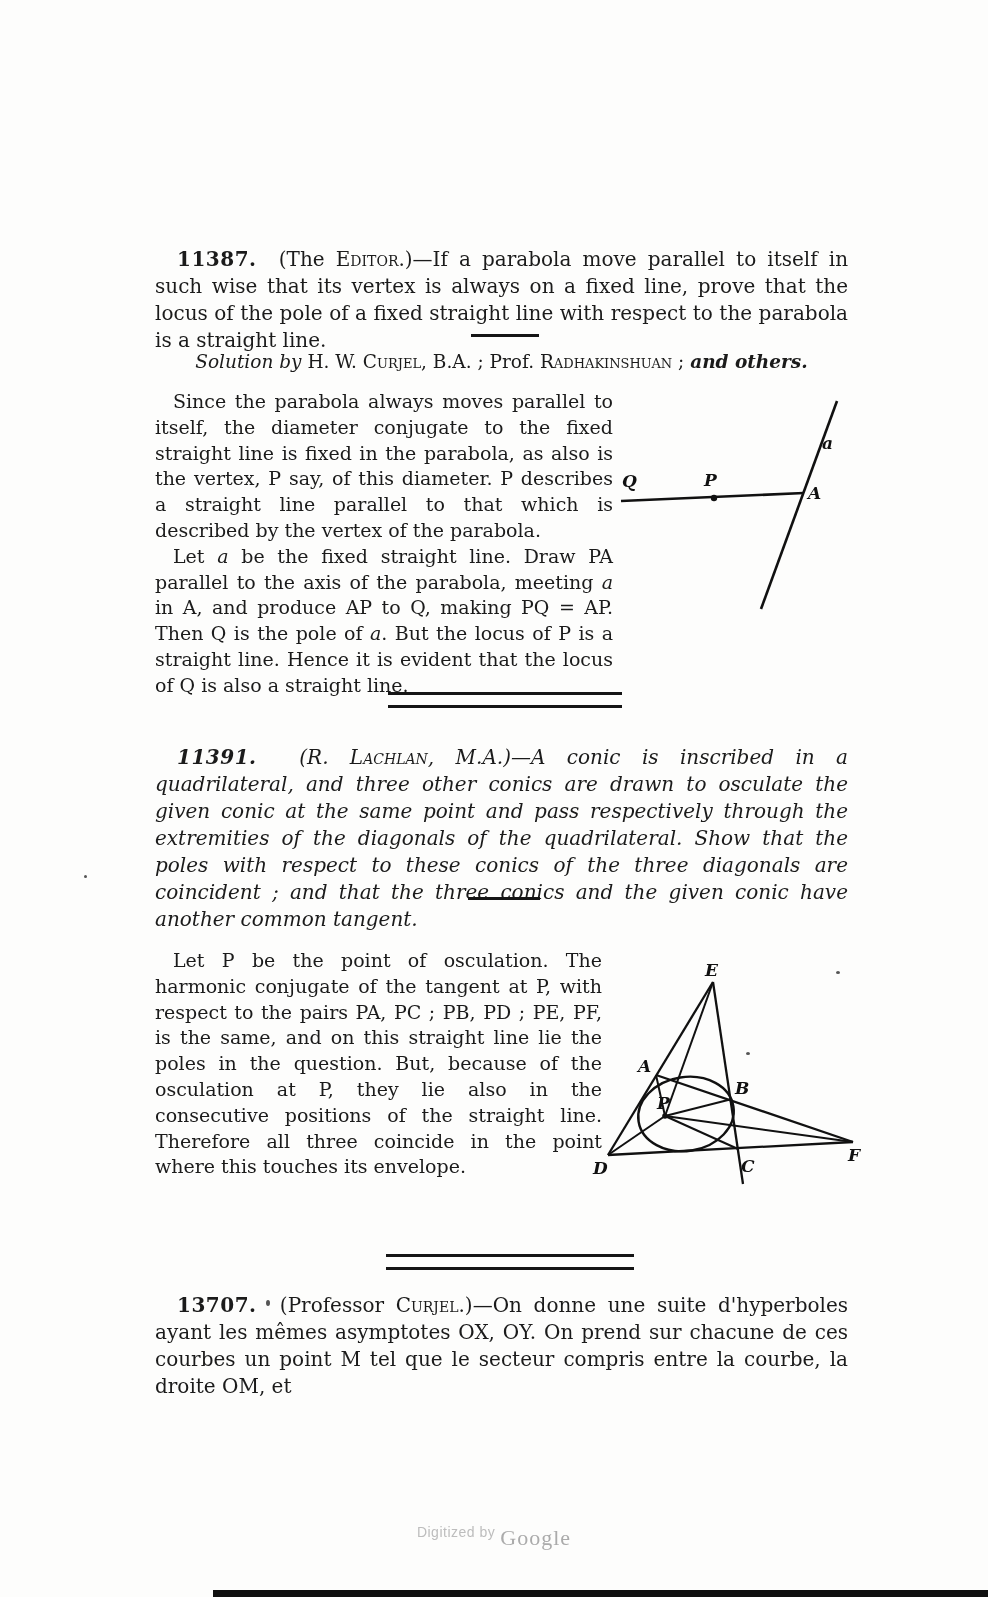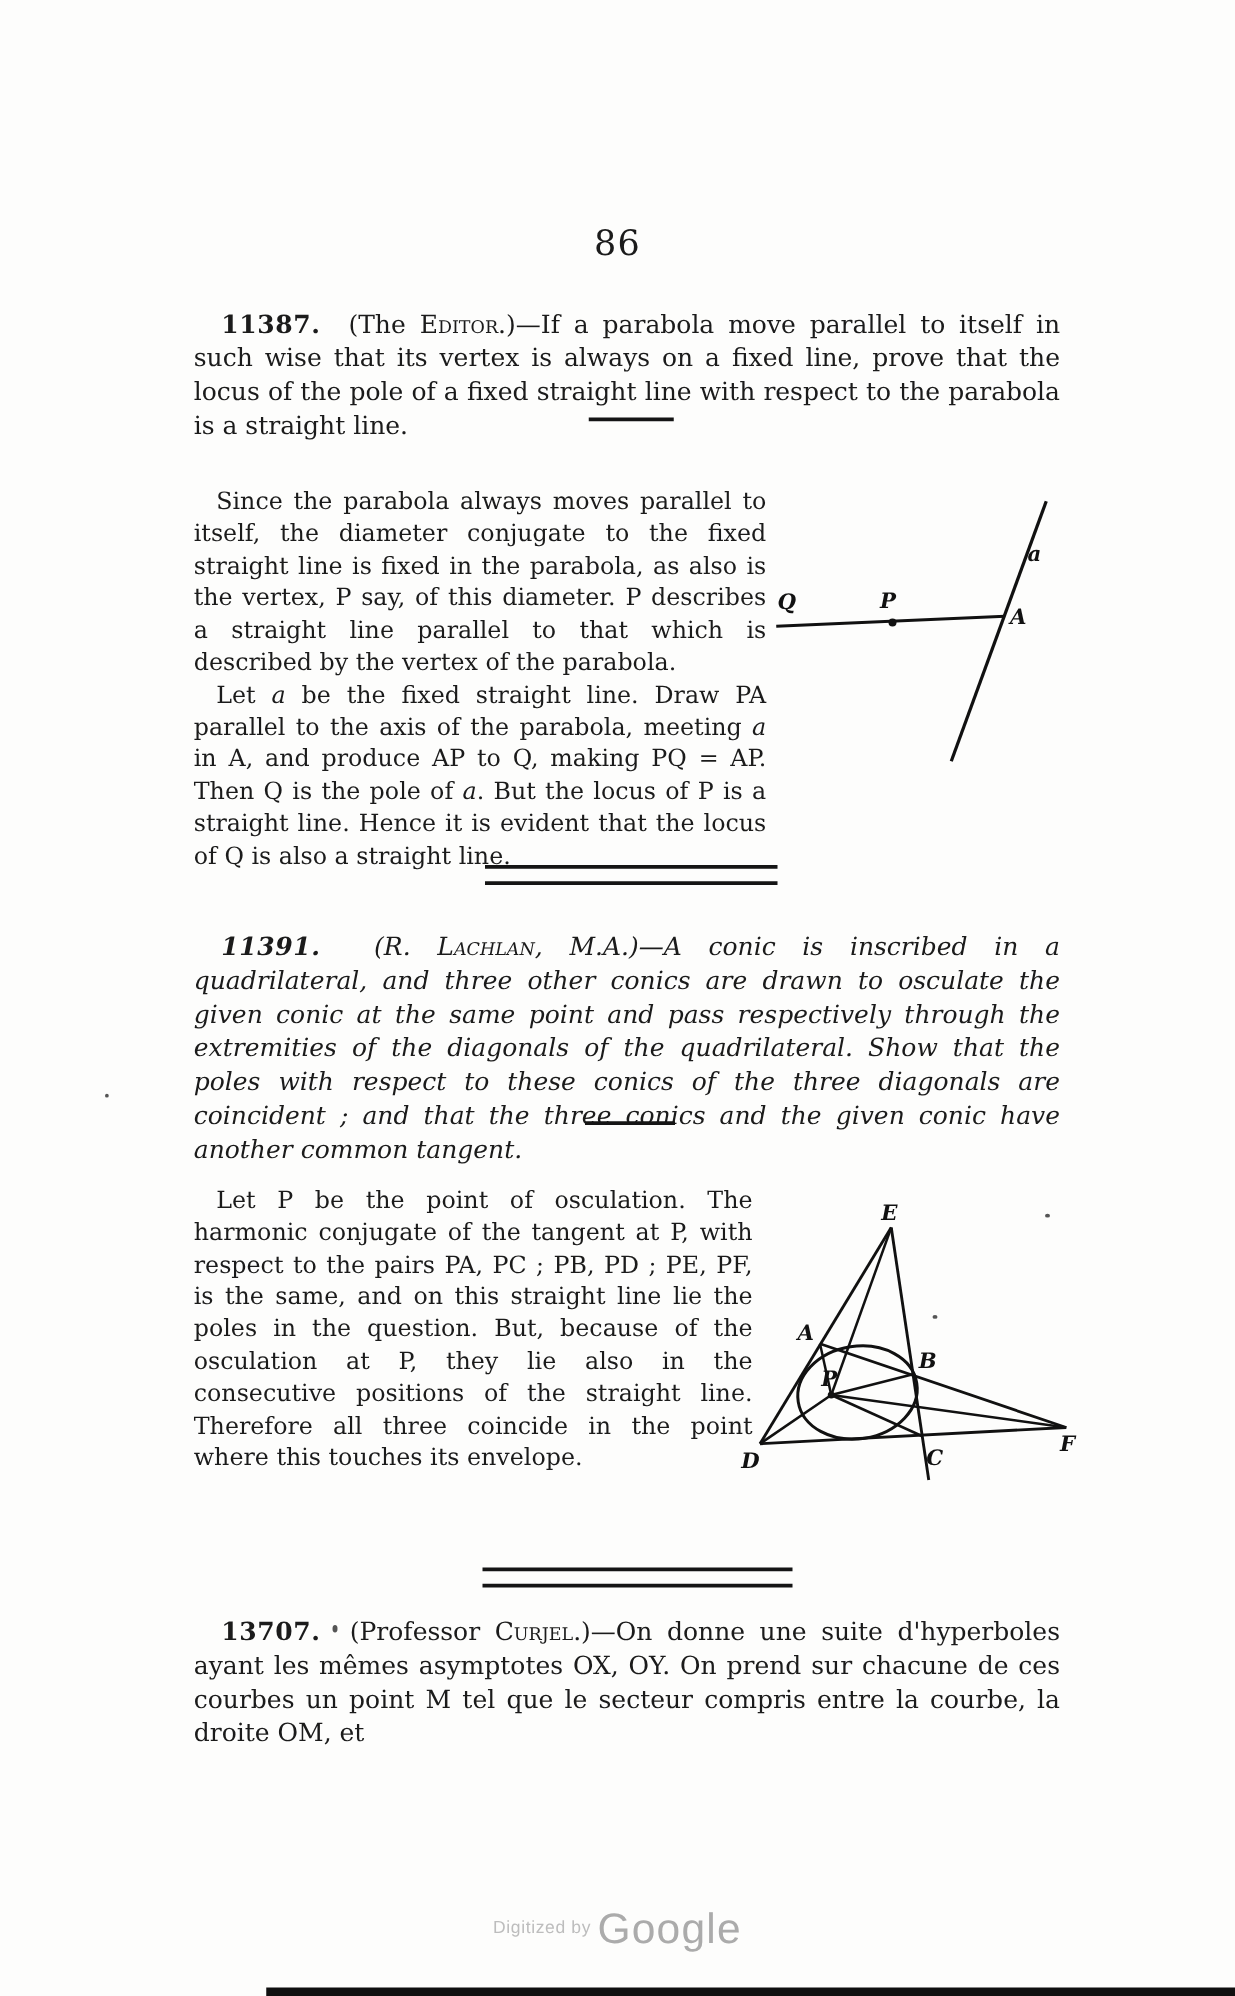--- a/index.html
+++ b/index.html
@@ -46,41 +46,41 @@
   .speck{ position:absolute; background:#555; border-radius:50%; }
   .watermark{
     position:absolute; left:0; width:988px; top:1524px;
     text-align:center; color:#b3b3b3;
   }
   .watermark .dby{
     font-family:Liberation Sans, sans-serif; font-size:14px; color:#bdbdbd;
     vertical-align:8px; letter-spacing:.5px;
   }
   .watermark .glogo{
-    font-family:Liberation Sans, sans-serif; font-size:34px; color:#ababab;
+    font-family:Liberation Serif, serif; font-size:22px; color:#ababab;
     letter-spacing:1px;
   }
   .scanbar{
     position:absolute; left:213px; top:1590px; width:775px; height:7px;
     background:#101010;
   }
 </style>
 </head>
 <body>
 
 <div class="page">
 
-  <div class="pageno">86</div>
 
   <div class="prob" style="top:246px;">
     <span class="lead"><span class="num">11387.</span><span>&nbsp; (The </span><span class="sc">Editor</span><span>.)—If a parabola move parallel to itself in such wise that its vertex is always on a fixed line, prove that the locus of the pole of a fixed straight line with respect to the parabola is a straight line.</span></span>
   </div>
 
   <div class="rule" style="top:334px; left:471px; width:68px;"></div>
 
+  <div class="byline" style="top:351px;"><span class="i">Solution by </span><span class="sc">H. W. Curjel</span><span>, B.A. ;  Prof. </span><span class="sc">Radhakinshuan</span><span> ; </span><span class="bi">and others.</span></div>
 
   <div class="sol" style="top:389px;">
     <div class="figfloat" id="fig1-wrap">
       <svg width="252" height="228" viewBox="0 0 252 228">
         <line class="figstroke" x1="25" y1="114" x2="208" y2="106" stroke-width="2.6"></line>
         <line class="figstroke" x1="241" y1="14" x2="165" y2="222" stroke-width="2.6"></line>
         <circle cx="118" cy="111" r="3.2" fill="#111"></circle>
         <text class="figlabel" x="26" y="100">Q</text>
         <text class="figlabel" x="108" y="99">P</text>
         <text class="figlabel" x="212" y="112">A</text>

